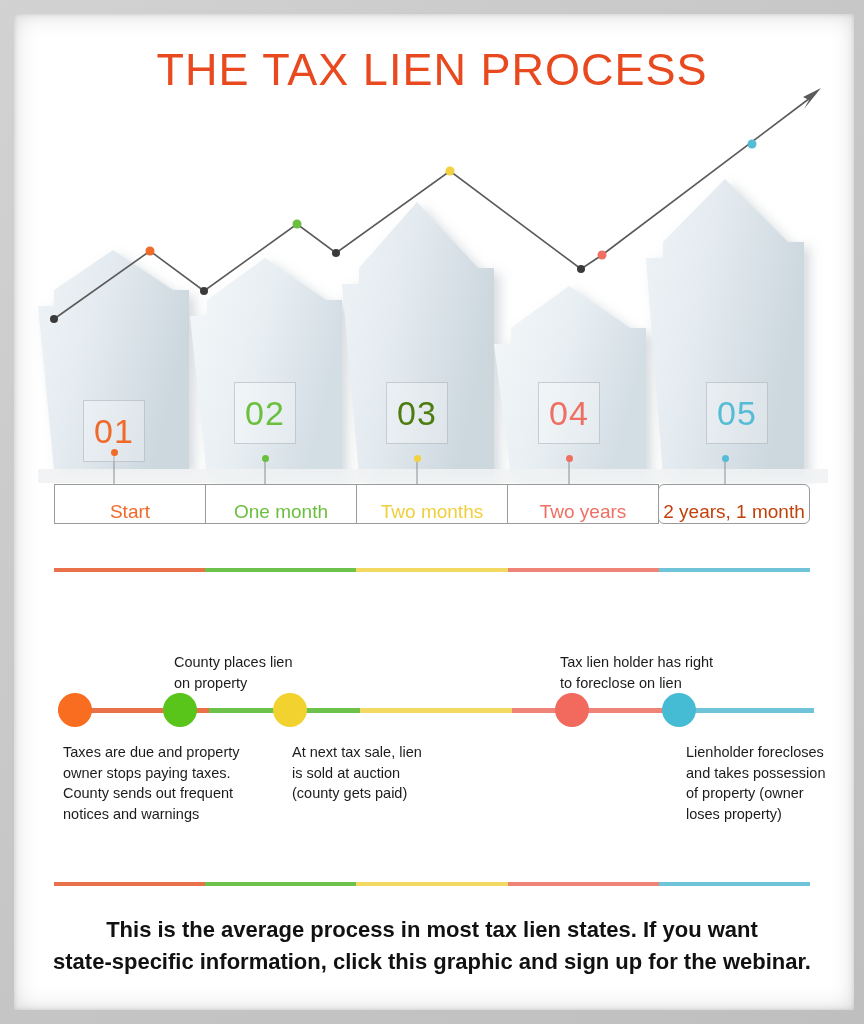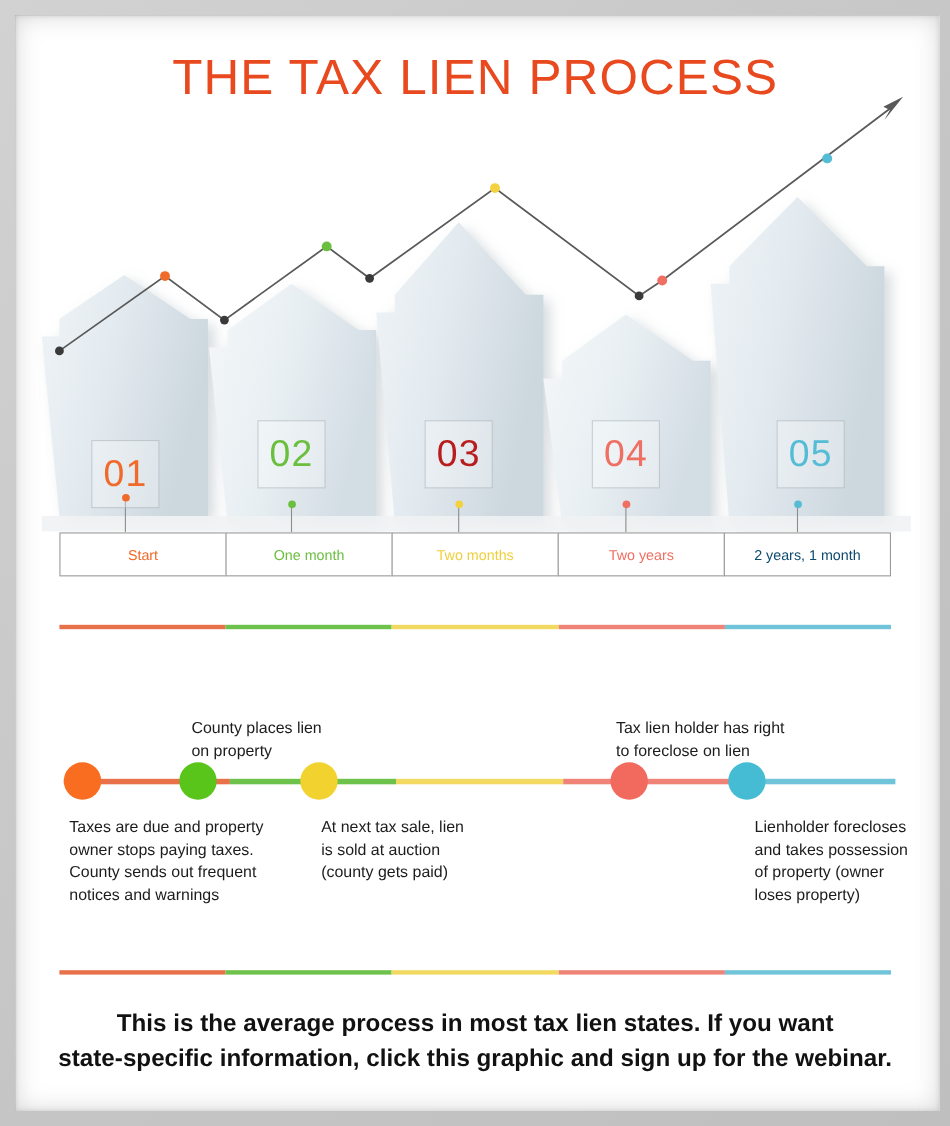--- a/index.html
+++ b/index.html
@@ -39,22 +39,22 @@
     background:rgba(255,255,255,0.30);
     display:flex;align-items:center;justify-content:center;
     font-size:34px;letter-spacing:1px;
   }
   .numdot{position:absolute;width:7px;height:7px;border-radius:50%;}
 
   
   #labelrow{position:absolute;left:40px;top:470px;width:756px;height:40px;display:flex;}
   .lblcell{
     flex:1;box-sizing:border-box;border:1px solid #9a9a9a;margin-left:-1px;
-    background:#fff;display:flex;align-items:center;justify-content:center;
-    font-size:13px;white-space:nowrap;
+    background:#fff;display:flex;align-items:flex-end;justify-content:center;
+    font-size:19px;white-space:nowrap;
   }
   .lblcell:first-child{margin-left:0;}
 
   
   .divider{position:absolute;left:40px;width:756px;height:4px;display:flex;}
   .divider span{flex:1;height:4px;}
 
   
   #timeline{position:absolute;left:0;top:600px;width:836px;height:260px;}
   .tl-track{position:absolute;left:44px;top:94px;width:756px;height:5px;display:flex;}
@@ -149,21 +149,21 @@
       <div class="numbox" style="left:69px;top:360px;color:#f06a2a;margin-top:26px;">
         <span>01</span>
       </div>
       <div class="numdot" style="left:97px;top:435px;background:#f06a2a;"></div>
 
       <div class="numbox" style="left:220px;top:368px;color:#6bbf3f;">
         <span>02</span>
       </div>
       <div class="numdot" style="left:248px;top:441px;background:#6bbf3f;"></div>
 
-      <div class="numbox" style="left:372px;top:368px;color:#b91c1c;">
+      <div class="numbox" style="left:372px;top:368px;color:#4d7c0f;">
         <span>03</span>
       </div>
       <div class="numdot" style="left:400px;top:441px;background:#f3d13f;"></div>
 
       <div class="numbox" style="left:524px;top:368px;color:#ef6f63;">
         <span>04</span>
       </div>
       <div class="numdot" style="left:552px;top:441px;background:#ef6f63;"></div>
 
       <div class="numbox" style="left:680px;top:368px;color:#55bcd6;margin-left:12px;">
@@ -178,21 +178,21 @@
       </div>
       <div class="lblcell" style="color:#6bbf3f;">
         <span>One month</span>
       </div>
       <div class="lblcell" style="color:#f0cf3d;">
         <span>Two months</span>
       </div>
       <div class="lblcell" style="color:#ef6f63;">
         <span>Two years</span>
       </div>
-      <div class="lblcell" style="color:#0c4a6e;">
+      <div class="lblcell" style="color:#c2410c;border-radius:6px;">
         <span>2 years, 1 month</span>
       </div>
     </div>
 
     <div class="divider" style="top:554px;">
       <span style="background:#e8714a;"></span>
       <span style="background:#6cc24a;"></span>
       <span style="background:#f2da62;"></span>
       <span style="background:#ef8377;"></span>
       <span style="background:#6fc4da;"></span>

